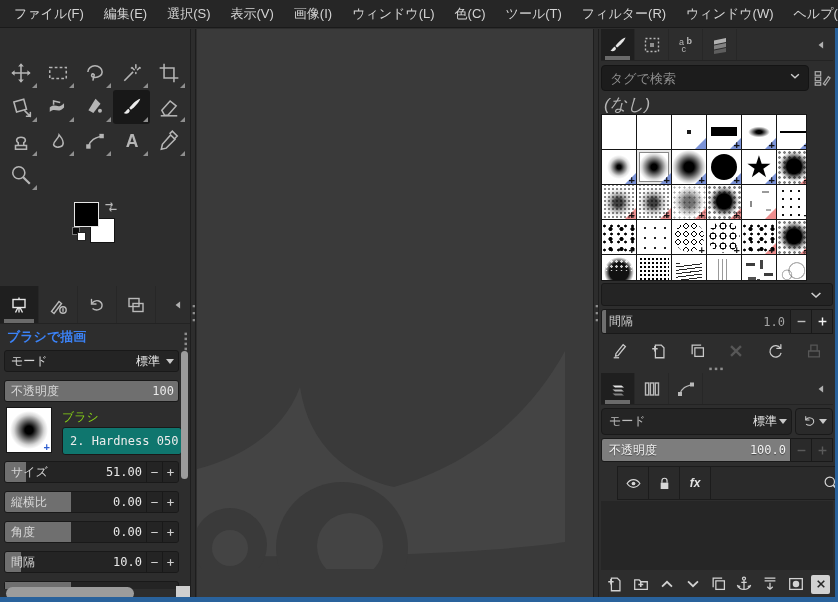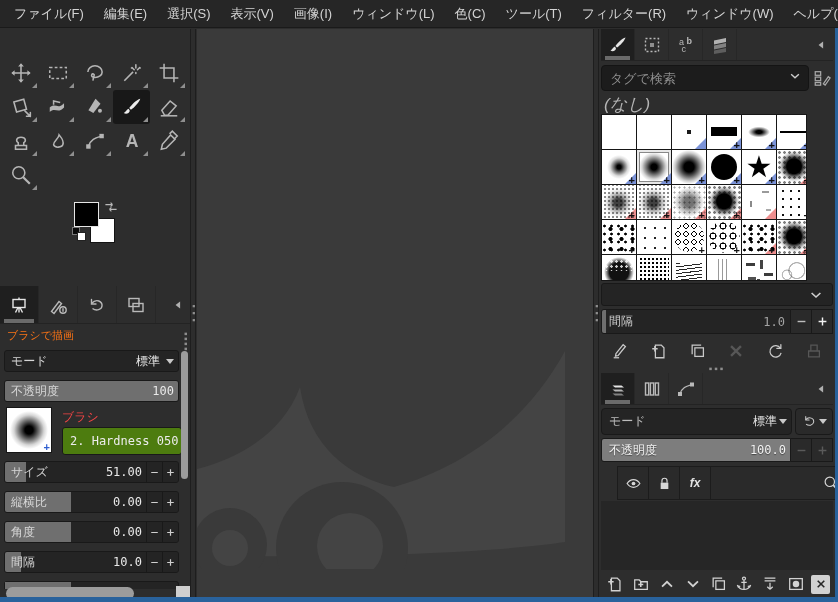--- a/index.html
+++ b/index.html
@@ -35,40 +35,40 @@
   
   .ltabs{position:absolute;top:257px;left:0;width:190px;height:38px;display:flex;align-items:stretch;border-bottom:1px solid #232323;}
   .dtab{width:39px;display:flex;align-items:center;justify-content:center;color:#b9b9b9;position:relative;border-right:1px solid #272727;}
   .dtab.active{background:#1f1f1f;color:#e6e6e6;}
   .dtab.active::after{content:"";position:absolute;left:4px;right:4px;bottom:0;height:4px;background:#6a6a6a;}
   .dtab svg{width:20px;height:20px;}
   .dock-menu-btn{margin-left:auto;width:24px;display:flex;align-items:center;justify-content:center;color:#b0b0b0;}
   .dock-menu-btn svg{width:14px;height:14px;}
 
   
-  .to-title{position:absolute;top:299px;left:7px;font-size:11px;color:#f97316;}
+  .to-title{position:absolute;top:299px;left:7px;font-size:13px;color:#3b82f6;font-weight:bold;}
   .to-grip{position:absolute;top:302px;left:184px;color:#8c8c8c;font-size:10px;line-height:5px;letter-spacing:0;}
   .to-rows{position:absolute;top:321px;left:4px;width:175px;}
   .wrow{position:relative;height:22px;background:#242424;border:1px solid #191919;border-radius:3px;
     margin-bottom:8px;overflow:hidden;display:flex;align-items:center;}
   .wrow .lbl{position:relative;z-index:2;font-size:12px;color:#d6d6d6;padding-left:6px;white-space:nowrap;}
   .wrow .val{position:relative;z-index:2;margin-left:auto;font-size:12px;color:#e9e9e9;padding-right:4px;white-space:nowrap;}
   .wrow .fill{position:absolute;left:0;top:0;bottom:0;background:#6f6f6f;z-index:1;}
   .dd-tri{width:0;height:0;border-left:4px solid transparent;border-right:4px solid transparent;
     border-top:5px solid #c9c9c9;display:inline-block;margin:0 4px 0 2px;position:relative;z-index:2;}
   .sl-btn{position:relative;z-index:2;width:16px;align-self:stretch;flex:none;border-left:1px solid #191919;
     display:flex;align-items:center;justify-content:center;color:#cfcfcf;background:#242424;}
   .sl-btn svg{width:11px;height:11px;}
 
   .brush-sel{position:absolute;top:378px;left:4px;width:184px;height:48px;}
   .brush-thumb{position:absolute;left:2px;top:0;width:46px;height:46px;background:#fff;border:1px solid #161616;}
   .brush-thumb .blob{position:absolute;inset:0;background:radial-gradient(circle at 50% 50%,#000 4px,rgba(0,0,0,.62) 9px,rgba(0,0,0,.16) 15px,transparent 19px);}
   .brush-thumb .plus{position:absolute;right:1px;bottom:-1px;color:#2f5fd0;font-size:11px;font-weight:bold;}
-  .brush-sel .cap{position:absolute;left:58px;top:2px;font-size:12px;color:#ef4444;text-align:right;}
-  .brush-name{position:absolute;left:58px;top:20px;width:120px;height:28px;background:#4d7c0f;border:1px solid #191919;
+  .brush-sel .cap{position:absolute;left:58px;top:2px;font-size:12px;color:#84cc16;text-align:right;}
+  .brush-name{position:absolute;left:58px;top:20px;width:120px;height:28px;background:#0f766e;border:1px solid #191919;
     border-radius:3px;color:#ececec;font-size:12px;display:flex;align-items:center;padding-left:7px;white-space:nowrap;}
 
   .to-sliders{position:absolute;top:432px;left:4px;width:175px;}
   .partial-row{position:absolute;top:552px;left:4px;width:175px;height:8px;overflow:hidden;}
   .partial-row .inner{height:22px;background:#242424;border:1px solid #191919;border-radius:3px;position:relative;}
   .partial-row .fill{position:absolute;left:0;top:0;bottom:0;width:38%;background:#6f6f6f;}
 
   .vscroll{position:absolute;top:322px;left:181px;width:7px;height:238px;}
   .vscroll .thumb{position:absolute;top:0;left:0;width:7px;height:128px;background:#9c9c9c;border-radius:4px;}
   .hscroll{position:absolute;top:558px;left:6px;width:166px;height:13px;}

